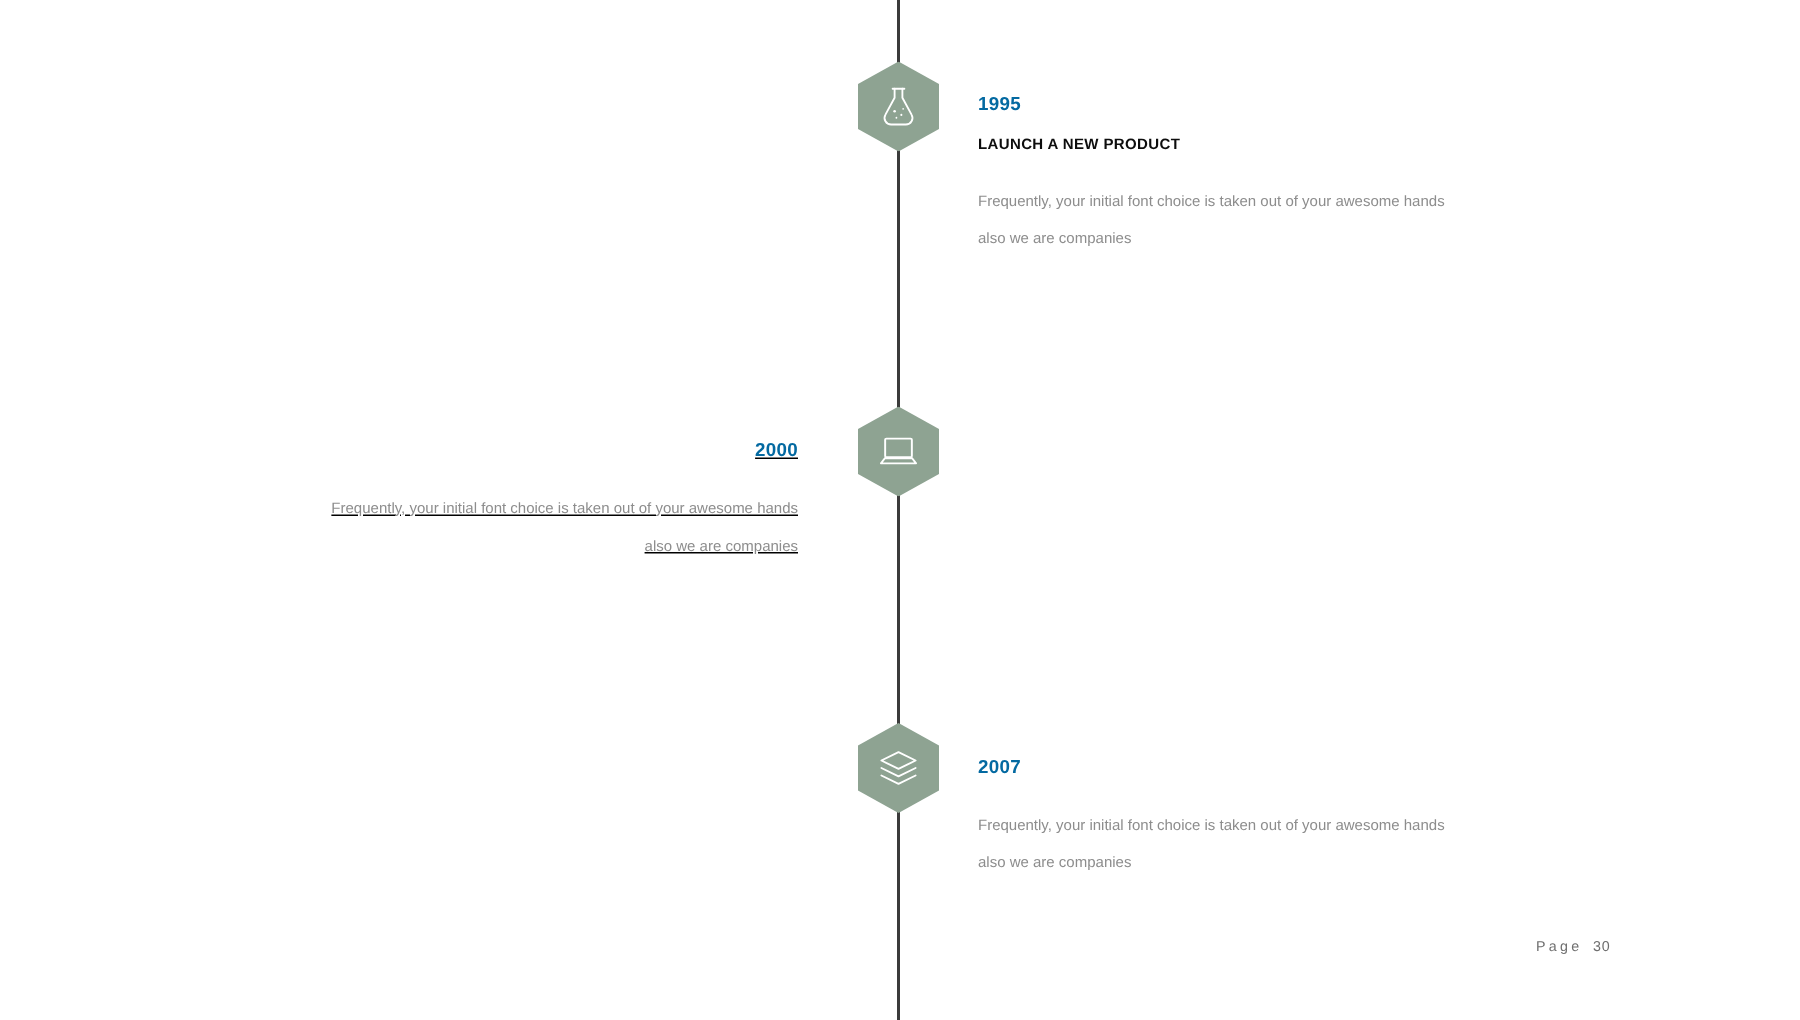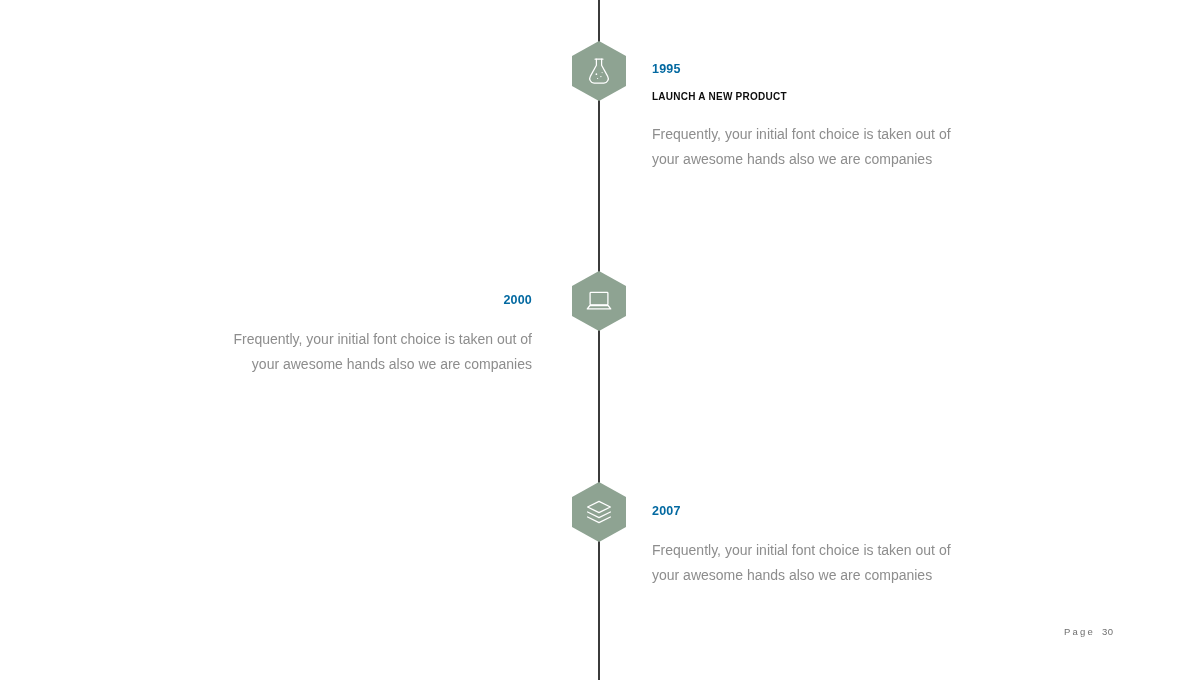--- a/index.html
+++ b/index.html
@@ -56,33 +56,33 @@
   .entry-title {
     font-size:10px;
     font-weight:bold;
     color:#0d0d0d;
     letter-spacing:0.25px;
     line-height:1;
     margin-top:16px;
     white-space:nowrap;
   }
   .entry-desc {
-    font-size:14px;
+    font-size:10px;
     font-weight:normal;
     color:#8d8d8d;
     line-height:25px;
     margin-top:20px;
     width:322px;
   }
   .entry.left-side .entry-desc { margin-left:auto; }
 
   
   .page-footer {
     position:absolute;
-    left:1064px;
+    left:1024px;
     top:626px;
     font-size:9.5px;
     color:#6f6f6f;
     white-space:nowrap;
   }
   .page-footer .lbl { letter-spacing:2.2px; }
   .page-footer .num { margin-left:7px; letter-spacing:0.5px; }
 </style>
 </head>
 <body>
@@ -114,21 +114,21 @@
   <div class="hex">
     <span>
       <svg width="28" height="24" viewBox="0 0 28 24" fill="none" stroke="#ffffff" stroke-width="1.3" stroke-linecap="round" stroke-linejoin="round">
         <rect x="5.1" y="3.4" width="17.8" height="12.4" rx="0.8"></rect>
         <path d="M2.3 19.9h23.4l-2.6-3.4H4.9z"></path>
       </svg>
     </span>
   </div>
 </div>
 
-<div class="entry left-side" style="top:294px;">
+<div class="entry left-side" style="top:294px;text-decoration:underline;">
   <div class="entry-year">2000</div>
   <div class="entry-desc">Frequently, your initial font choice is taken out of your awesome hands also we are companies</div>
 </div>
 
 <div class="node" style="top:482px;">
   <div class="hex">
     <span>
       <svg width="28" height="26" viewBox="0 0 28 26" fill="none" stroke="#ffffff" stroke-width="1.25" stroke-linecap="round" stroke-linejoin="round">
         <path d="M14 2.4 2.6 8.0 14 13.6 25.4 8.0z"></path>
         <path d="M2.6 13.0 14 18.6 25.4 13.0"></path>

